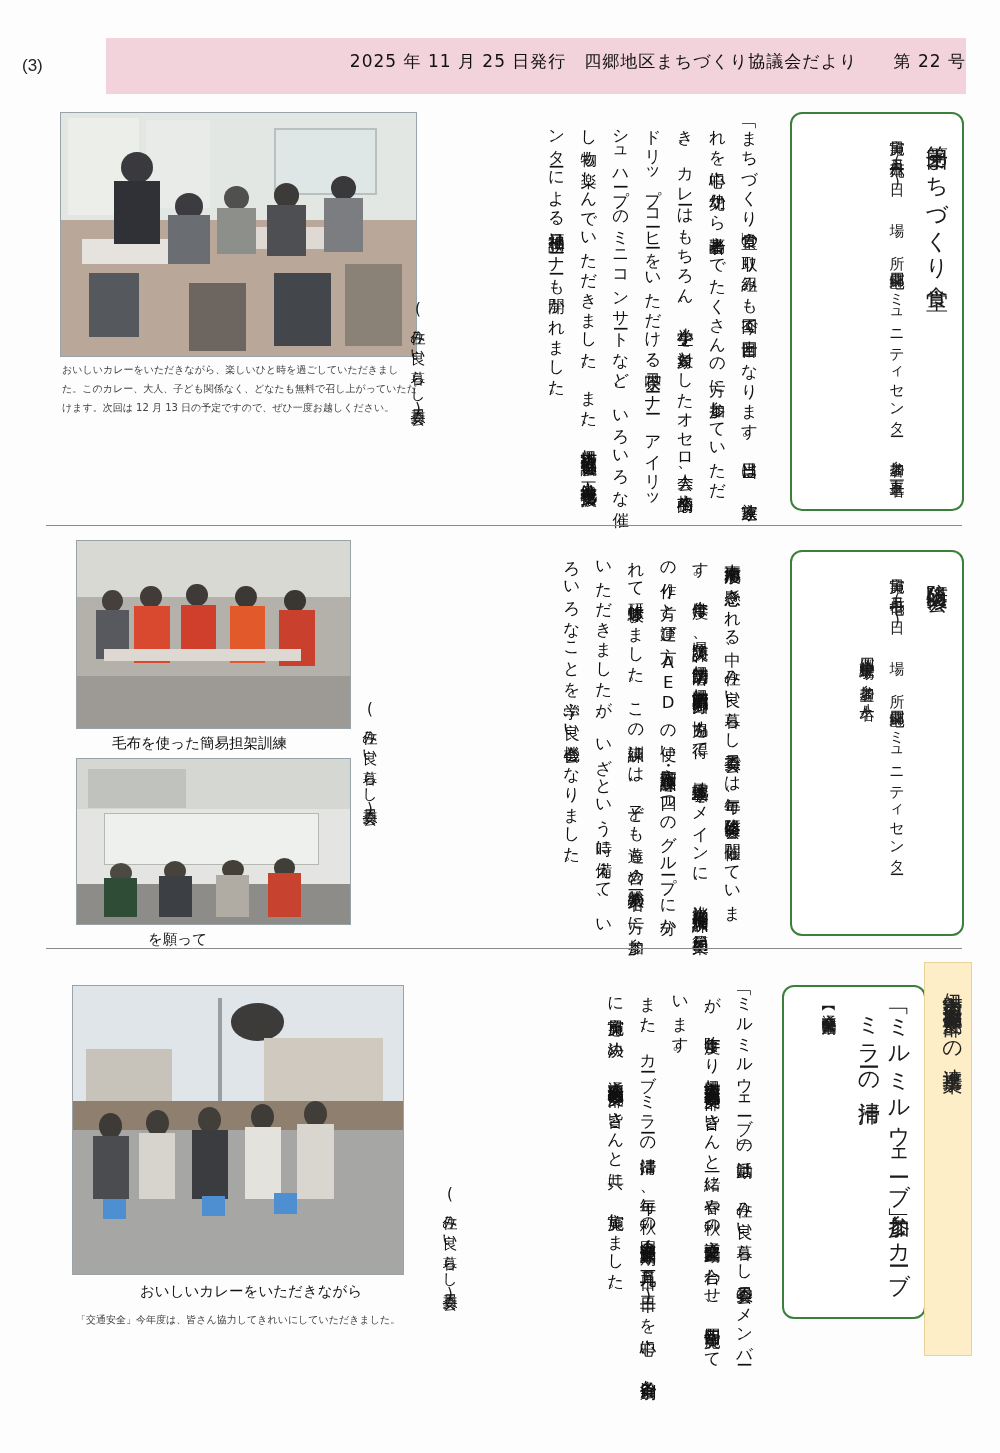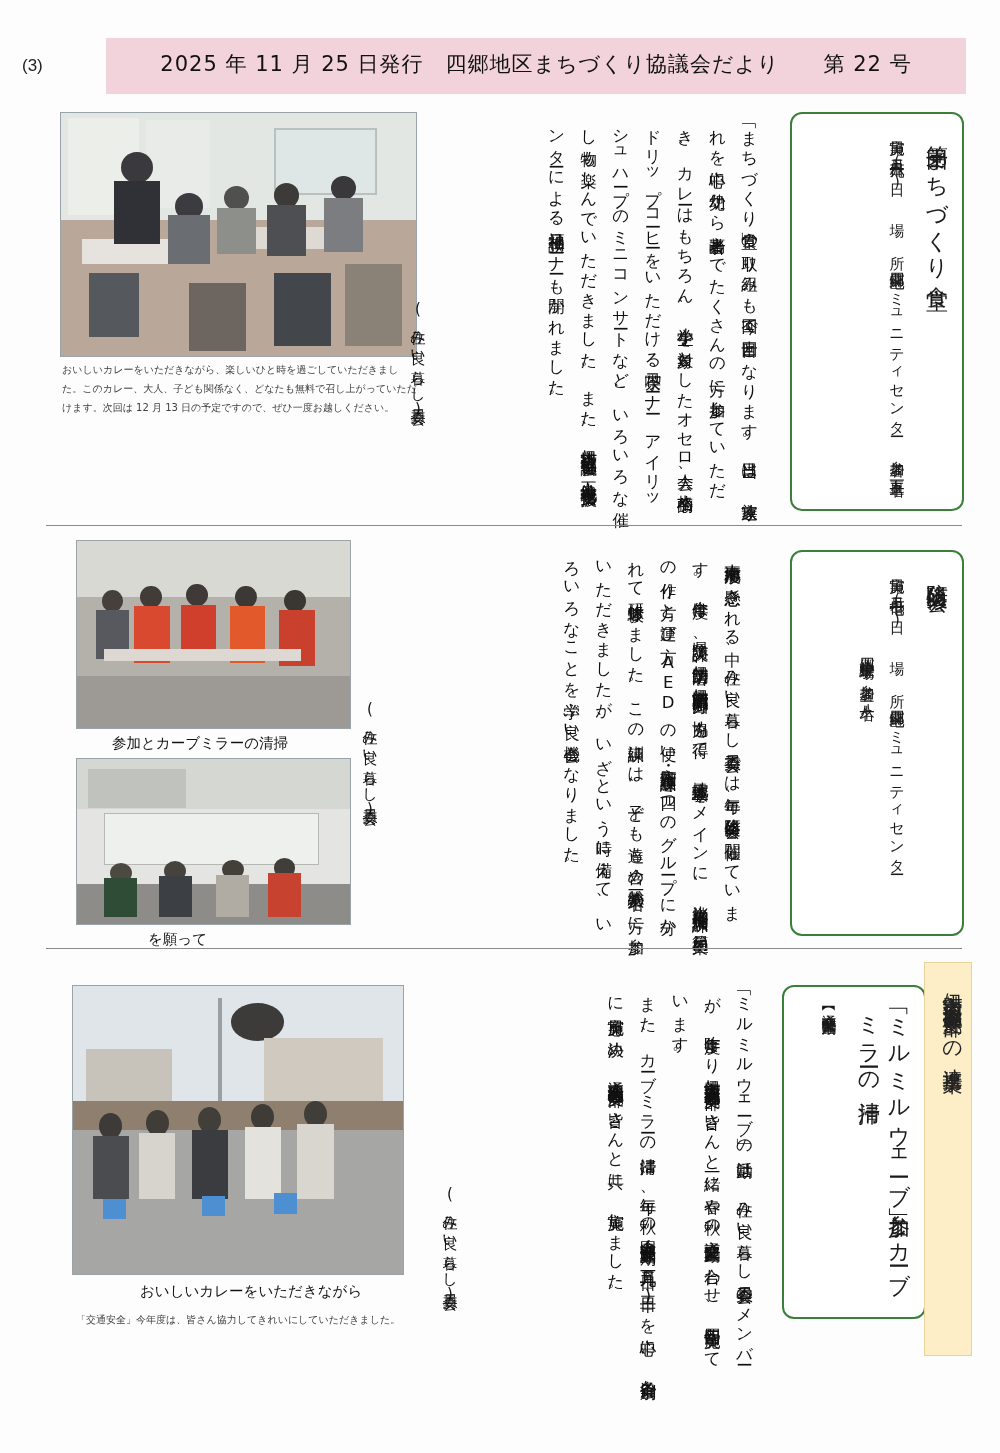--- a/index.html
+++ b/index.html
@@ -32,22 +32,22 @@
     left: 106px;
     top: 38px;
     width: 860px;
     height: 56px;
     background: #f2d3dc;
   }
   .header-band .htext {
     position: absolute;
     left: 0; right: 0;
     top: 12px;
-    text-align: center;
-    font-size: 21px;
+    text-align: right;
+    font-size: 17px;
     letter-spacing: 1px;
     color: #111;
     font-family: "DejaVu Sans", sans-serif;
   }
 
   
   .rule {
     position: absolute;
     left: 46px;
     width: 916px;
@@ -205,21 +205,21 @@
     <div class="blob" style="left:23%; top:24%; width:8%; height:12%; background:#423c39;"></div>
     <div class="rect" style="left:21%; top:35%; width:13%; height:30%; background:#d8492f;"></div>
     <div class="blob" style="left:40%; top:23%; width:8%; height:12%; background:#3f3a37;"></div>
     <div class="rect" style="left:38%; top:34%; width:13%; height:30%; background:#cf3f2c;"></div>
     <div class="blob" style="left:58%; top:24%; width:8%; height:12%; background:#3c3835;"></div>
     <div class="rect" style="left:56%; top:35%; width:13%; height:30%; background:#e25a2c;"></div>
     <div class="blob" style="left:76%; top:26%; width:8%; height:12%; background:#3a3733;"></div>
     <div class="rect" style="left:74%; top:37%; width:13%; height:30%; background:#c9402c;"></div>
     <div class="rect" style="left:10%; top:58%; width:72%; height:6%; background:#ddd9d2;"></div>
   </div>
-  <div class="cap-black" style="left:112px; top:734px;">参加とカーブミラーの清掃</div>
+  <div class="cap-black" style="left:112px; top:734px;">毛布を使った簡易担架訓練</div>
 
   <div class="photo" style="left:76px; top:758px; width:273px; height:165px; background:#c3c6c2;">
     <div class="rect" style="left:0; top:0; width:100%; height:30%; background:#d5d7d2;"></div>
     <div class="rect" style="left:4%; top:6%; width:36%; height:24%; background:#c0c3bd;"></div>
     <div class="rect" style="left:0; top:30%; width:100%; height:46%; background:#e4e5e2;"></div>
     <div class="rect" style="left:10%; top:33%; width:78%; height:30%; background:#eef0ee; border:1px solid #b6b8b4;"></div>
     <div class="rect" style="left:0; top:76%; width:100%; height:24%; background:#8e8c88;"></div>
     <div class="blob" style="left:12%; top:63%; width:8%; height:12%; background:#4c4842;"></div>
     <div class="rect" style="left:10%; top:72%; width:12%; height:24%; background:#2f4d36;"></div>
     <div class="blob" style="left:32%; top:62%; width:8%; height:12%; background:#46423c;"></div>

